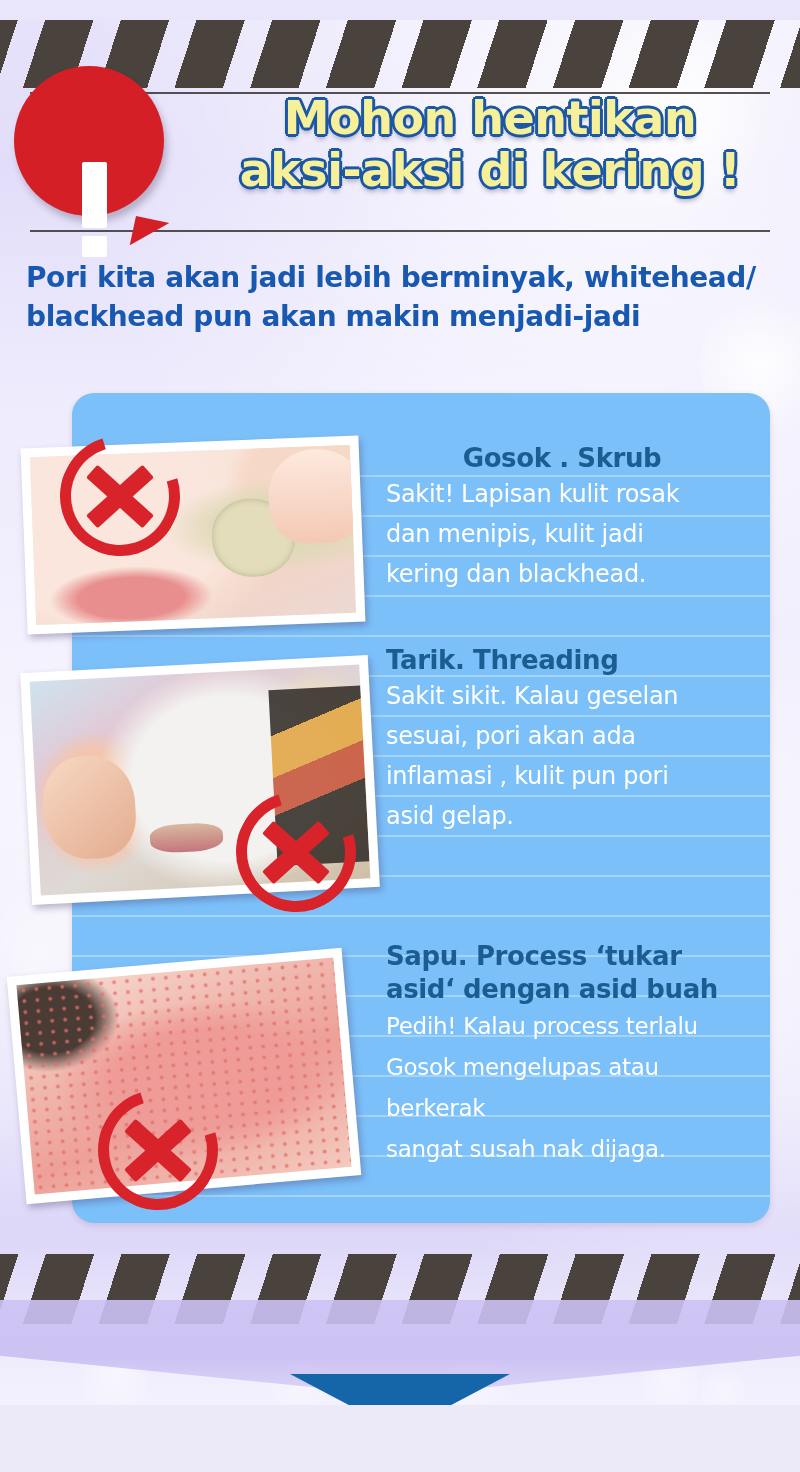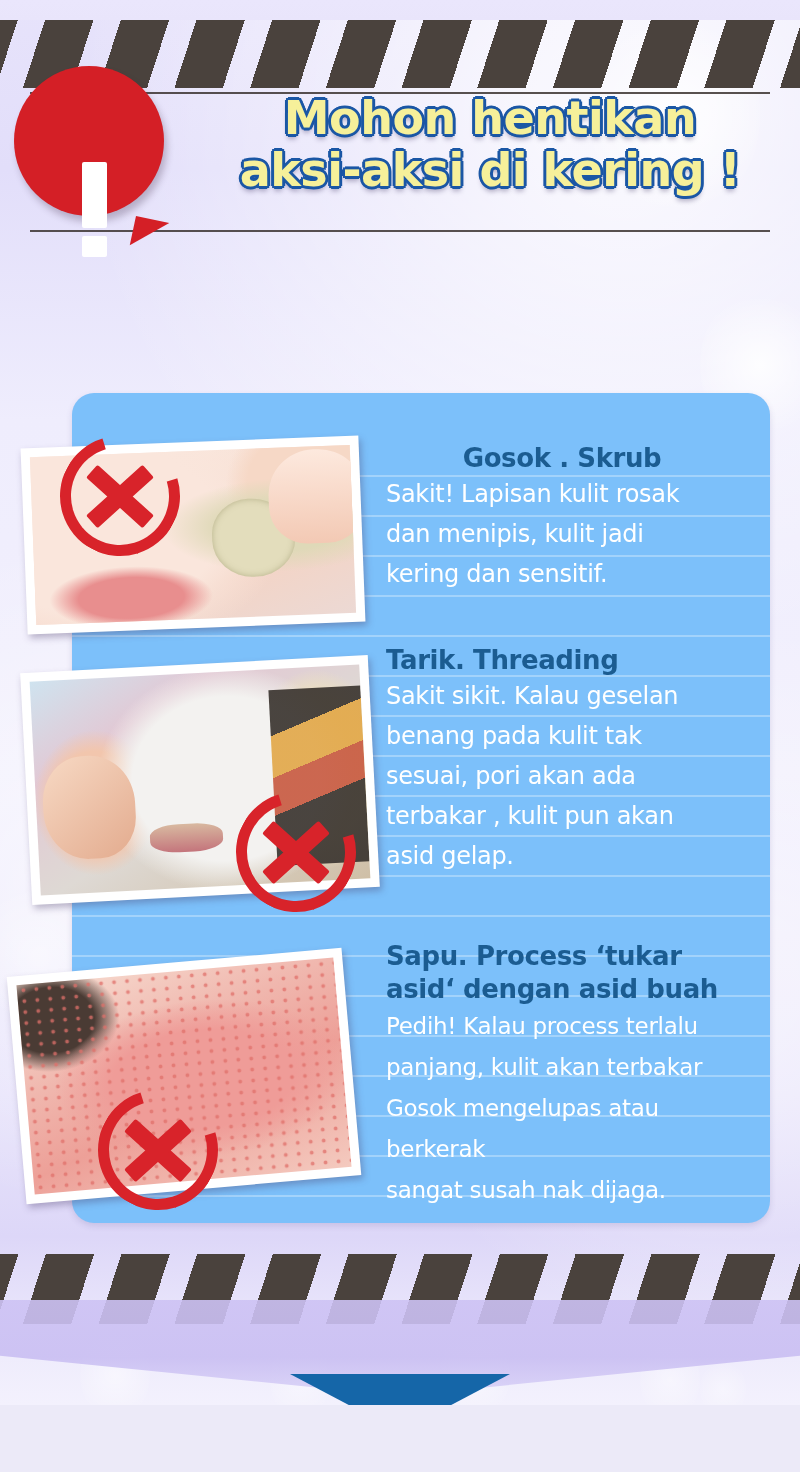--- a/index.html
+++ b/index.html
@@ -192,20 +192,24 @@
     <div class="bubble-tail"></div>
     <div class="bang-stem"></div>
     <div class="bang-dot"></div>
   </div>
 
   <div class="headline">
     <span>Mohon hentikan</span>
     <span class="l2">aksi-aksi di kering  !</span>
   </div>
 
+  <div class="subtitle">
+    <span>Pori kita akan jadi lebih berminyak, whitehead/</span>
+    <span>blackhead pun akan makin menjadi-jadi</span>
+  </div>
 
   <div class="panel">
     <div class="rule" style="top:82px;width:698px;"></div>
     <div class="rule" style="top:122px;width:698px;"></div>
     <div class="rule" style="top:162px;width:698px;"></div>
     <div class="rule" style="top:202px;width:698px;"></div>
     <div class="rule" style="top:242px;width:698px;"></div>
     <div class="rule" style="top:282px;width:698px;"></div>
     <div class="rule" style="top:322px;width:698px;"></div>
     <div class="rule" style="top:362px;width:698px;"></div>
@@ -256,43 +260,41 @@
     <div class="ring"></div>
     <div class="b1"></div>
     <div class="b2"></div>
   </div>
 
   <div class="col s1">
     <div class="sec-title">Gosok . Skrub</div>
     <div class="sec-body">
       <span>Sakit! Lapisan kulit rosak</span>
       <span>dan menipis, kulit jadi</span>
-      <span>kering dan sensitif.</span>
+      <span>kering dan blackhead.</span>
     </div>
   </div>
 
   <div class="col s2">
     <div class="sec-title">Tarik. Threading</div>
     <div class="sec-body">
       <span>Sakit sikit. Kalau geselan</span>
-      <span>benang pada kulit tak</span>
       <span>sesuai,  pori akan ada</span>
-      <span>terbakar , kulit pun akan</span>
+      <span>inflamasi , kulit pun pori</span>
       <span>asid gelap.</span>
     </div>
   </div>
 
   <div class="col s3">
     <div class="sec-title">
       <span style="display:block">Sapu. Process ‘tukar</span>
       <span style="display:block">asid‘ dengan asid buah</span>
     </div>
     <div class="sec-body">
       <span>Pedih! Kalau process terlalu</span>
-      <span>panjang, kulit akan terbakar</span>
       <span>Gosok mengelupas atau berkerak</span>
       <span>sangat susah nak dijaga.</span>
     </div>
   </div>
 
   <div class="stripes bottom"></div>
   <div class="band-v"></div>
   <div class="arrow"></div>
 
 </div>

